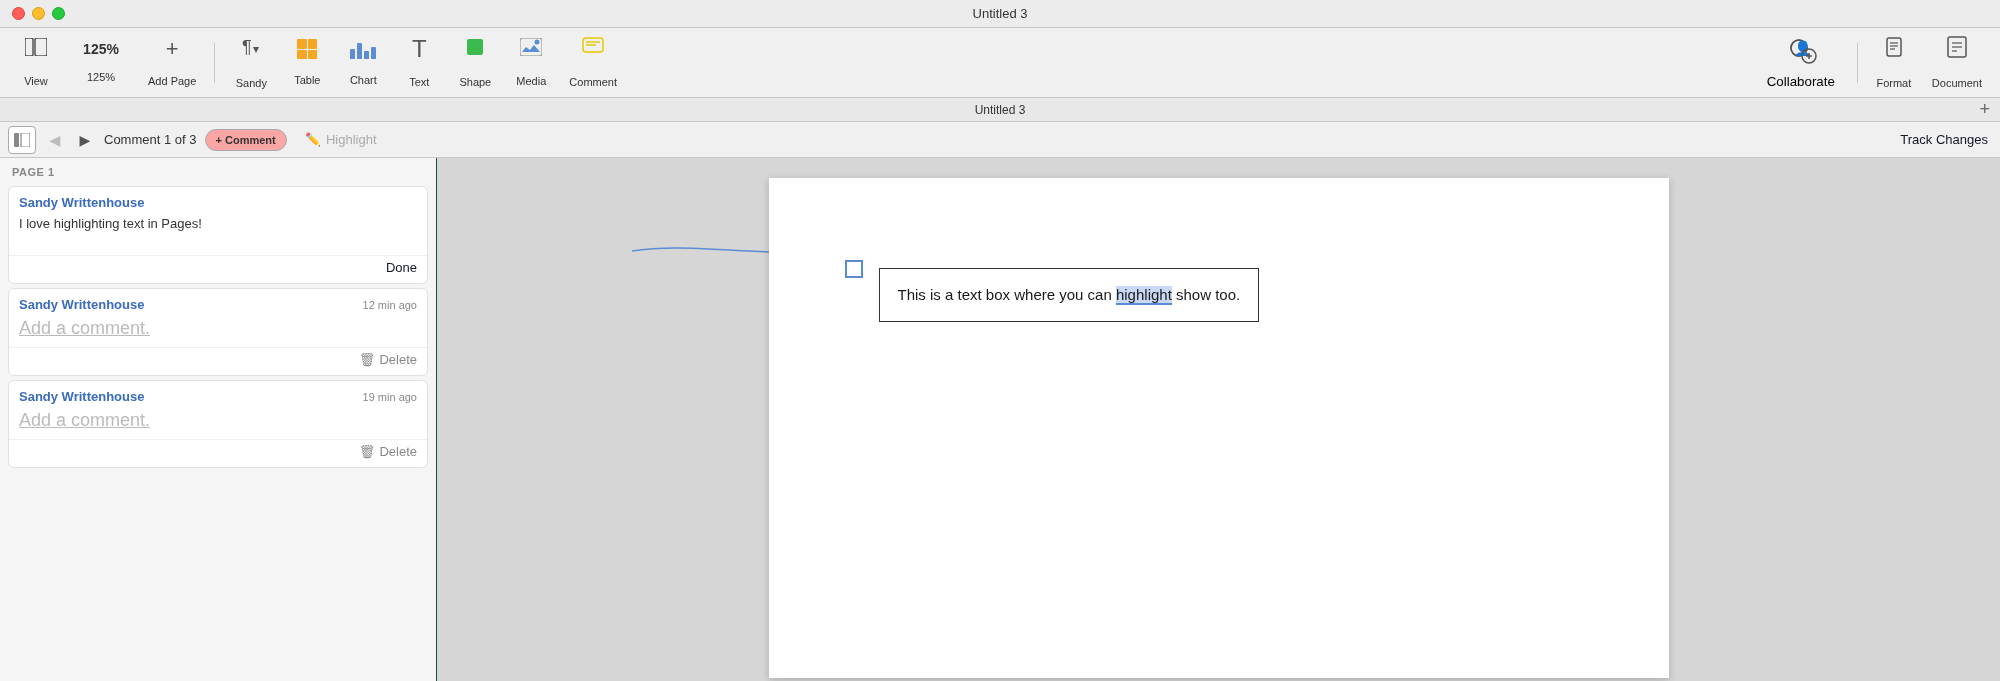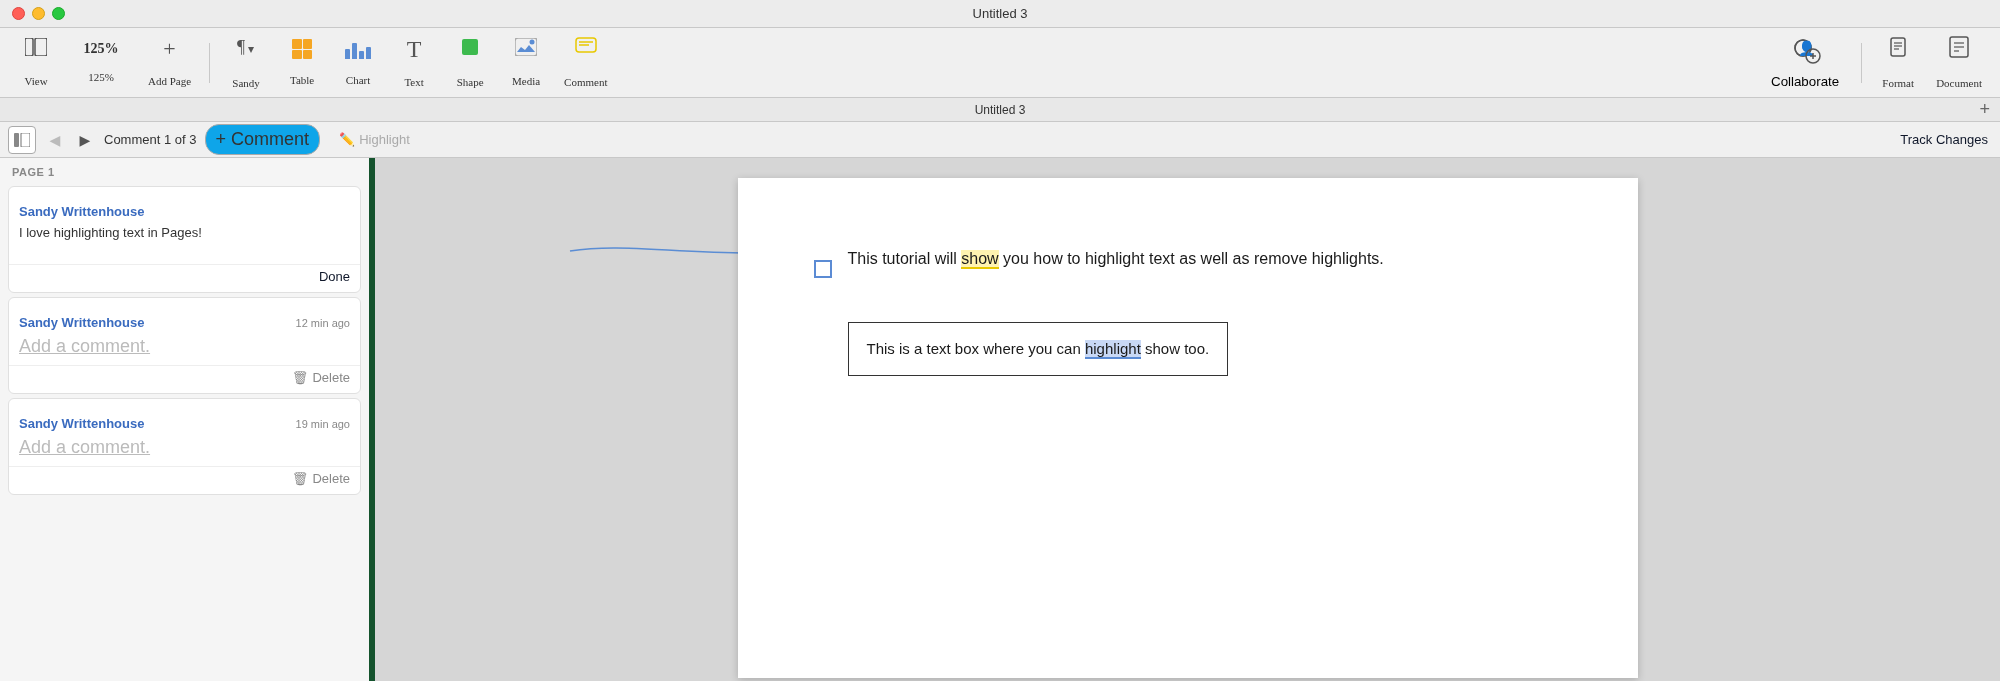--- a/index.html
+++ b/index.html
@@ -46,21 +46,20 @@
       align-items: center;
       justify-content: center;
       padding: 4px 8px;
       border-radius: 6px;
       cursor: pointer;
       min-width: 52px;
       height: 56px;
       background: transparent;
       border: none;
       gap: 15px;
-      font-family: Liberation Serif, serif;
     }
     .toolbar-btn .btn-icon { font-size: 22px; line-height: 1; }
     .toolbar-btn .btn-label { font-size: 11px; color: #333; white-space: nowrap; }
     .toolbar-divider {
       width: 1px; height: 40px; background: #c8c8c8; margin: 0 6px;
     }
     .toolbar-spacer { flex: 1; }
 
     
     .collaborate-btn {
@@ -115,24 +114,25 @@
       cursor: pointer; font-size: 14px; color: #555;
       border: none; background: transparent;
     }
     .nav-btn.disabled { color: #bbb; }
     .comment-nav-text { font-size: 13px; color: #333; }
     .add-comment-btn {
       display: flex; align-items: center; gap: 4px;
       padding: 4px 10px;
       border: 1px solid #aaa;
       border-radius: 14px;
-      background: #0ea5e9;
-      cursor: pointer;
-      font-size: 18px;
+      background: #fca5a5;
+      cursor: pointer;
+      font-size: 11px;
       color: #333;
+      font-weight: bold;
     }
     .highlight-btn {
       display: flex; align-items: center; gap: 4px;
       padding: 4px 10px;
       border: 1px solid transparent;
       border-radius: 14px;
       background: transparent;
       cursor: pointer;
       font-size: 13px;
       color: #aaa;
@@ -144,23 +144,23 @@
     }
 
     
     .main-content {
       display: flex;
       height: calc(681px - 28px - 70px - 24px - 36px);
     }
 
     
     .sidebar {
-      width: 375px;
+      width: 437px;
       background: #f5f5f5;
-      border-right: 6px solid #14532d;
+      border-right: 1px solid #14532d;
       overflow-y: auto;
       flex-shrink: 0;
     }
     .sidebar-page-label {
       padding: 8px 12px 4px;
       font-size: 11px;
       font-weight: 600;
       color: #888;
       text-transform: uppercase;
       letter-spacing: 0.5px;
@@ -170,21 +170,20 @@
       margin: 4px 8px;
       border-radius: 6px;
       border: 1px solid #e0e0e0;
       overflow: hidden;
     }
     .comment-card-header {
       display: flex;
       justify-content: space-between;
       align-items: center;
       padding: 8px 10px 4px;
-      margin-top: 9px;
     }
     .comment-author {
       font-size: 13px;
       font-weight: 600;
       color: #3a6bbf;
     }
     .comment-time {
       font-size: 11px;
       color: #888;
     }
@@ -541,23 +540,20 @@
       <path d="M 0 95 C -80 95, -130 85, -180 93" stroke="#5b8dd4" stroke-width="1.5" fill="none"></path>
     </svg>
 
     <div class="doc-page">
       
       <div class="comment-anchor"></div>
 
       
 
       
-      <div class="doc-text-main" style="margin-top:8px;">
-        <span>This tutorial will </span><span class="highlight-yellow">show</span><span> you how to highlight text as well as remove highlights.</span>
-      </div>
 
       
       <div class="doc-textbox">
         <span>This is a text box where you can </span><span class="highlight-blue">highlight</span><span> show too.</span>
       </div>
     </div>
   </div>
 </div>
 
 </body></html>

